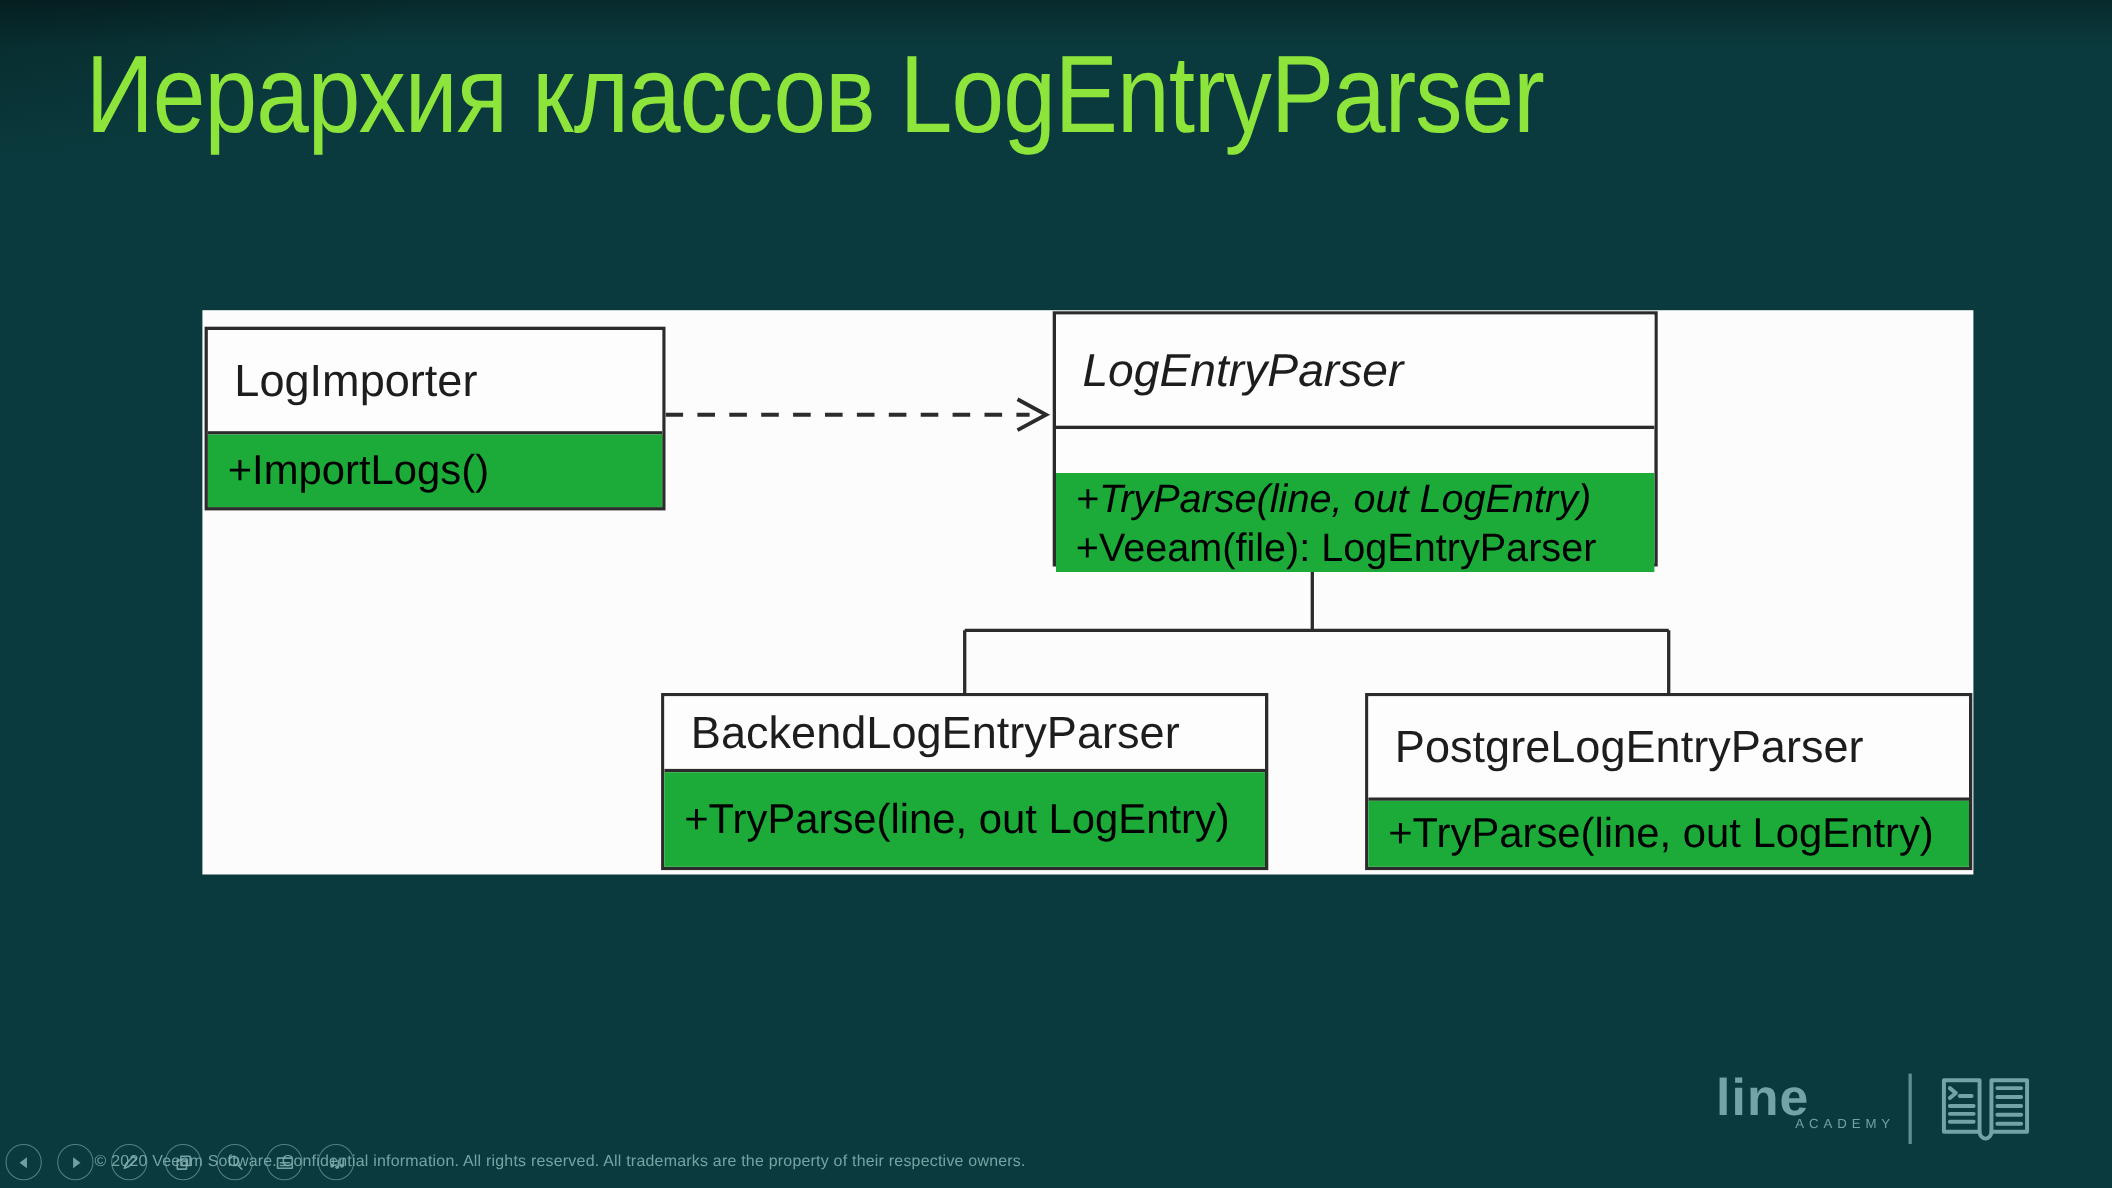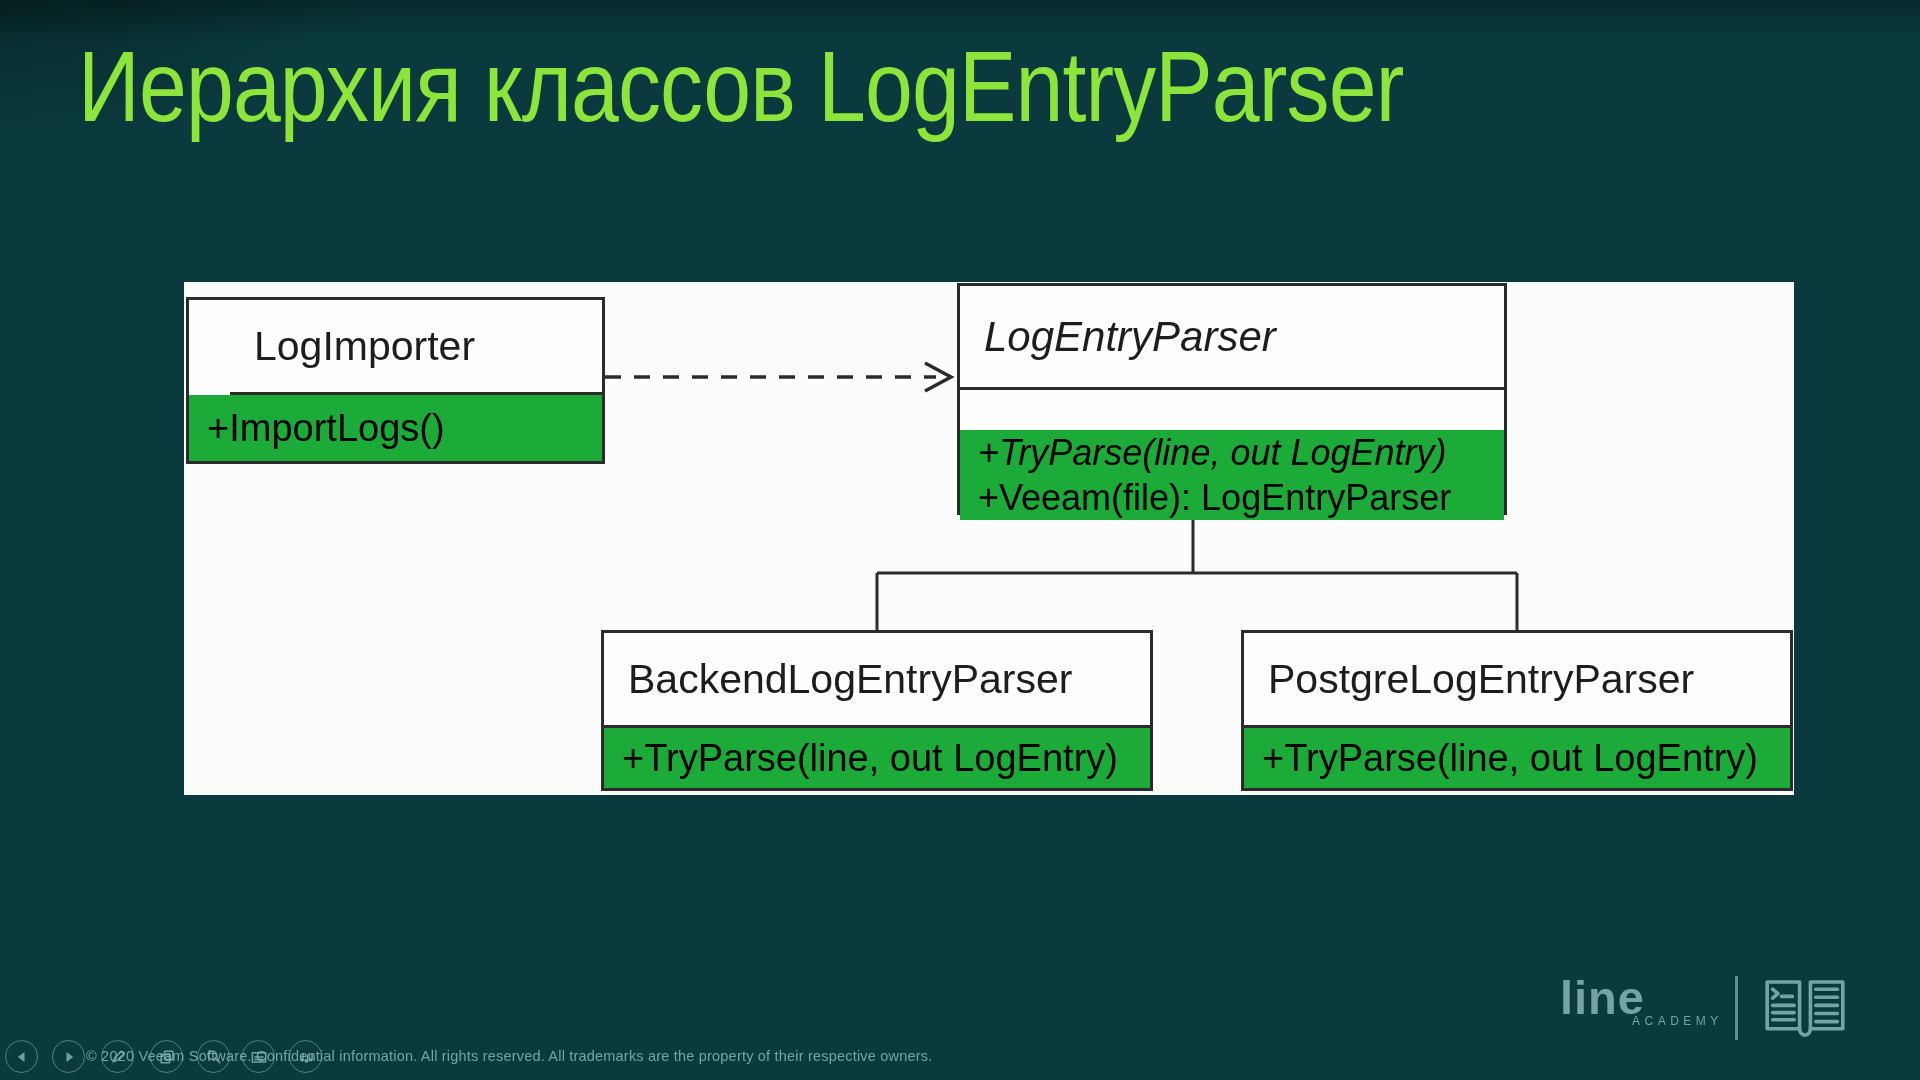--- a/index.html
+++ b/index.html
@@ -20,26 +20,26 @@
     background:#fdfdfd;display:flex;flex-direction:column;}
   .class-name{box-sizing:border-box;border-bottom:3px solid var(--box-border,#2b2b2b);
     display:flex;align-items:center;padding-left:24px;font-size:41px;color:#1d1d1d;
     background:#fdfdfd;flex:0 0 auto;}
   .class-methods{flex:1 1 auto;background:var(--method-green,#1cab38);
     display:flex;flex-direction:column;justify-content:center;padding-left:18px;
     color:#000000;}
   .method-row{font-size:38px;line-height:46px;white-space:nowrap;}
   .abstract{font-style:italic;}
   #box-logimporter{left:2px;top:15px;width:419px;height:167px;}
-  #box-logimporter .class-name{height:95px;margin-left:41px;}
+  #box-logimporter .class-name{height:95px;}
   #box-logentryparser{left:773px;top:1px;width:550px;height:232px;gap:40px;}
   #box-logentryparser .class-name{height:104px;font-size:42px;}
   #box-logentryparser .method-row{font-size:36px;line-height:45px;}
   #box-backend{left:417px;top:348px;width:552px;height:161px;}
-  #box-backend .class-name{height:95px;}
+  #box-backend .class-name{height:69px;}
   #box-postgre{left:1057px;top:348px;width:552px;height:161px;}
   #box-postgre .class-name{height:95px;text-align:right;}
   
   .player-controls{position:absolute;left:0;top:0;}
   .ctl{position:absolute;width:33px;height:33px;border-radius:50%;
     border:1.5px solid rgba(122,166,170,.65);background:transparent;cursor:pointer;
     display:flex;align-items:center;justify-content:center;padding:0;box-sizing:border-box;}
   .ctl svg{stroke:rgba(134,176,180,.85);fill:none;stroke-width:1.8;stroke-linecap:round;stroke-linejoin:round;}
   .ctl svg .fill{fill:rgba(134,176,180,.85);stroke:none;}
   .copyright{position:absolute;left:74px;top:1048px;font-size:14.5px;letter-spacing:.2px;

